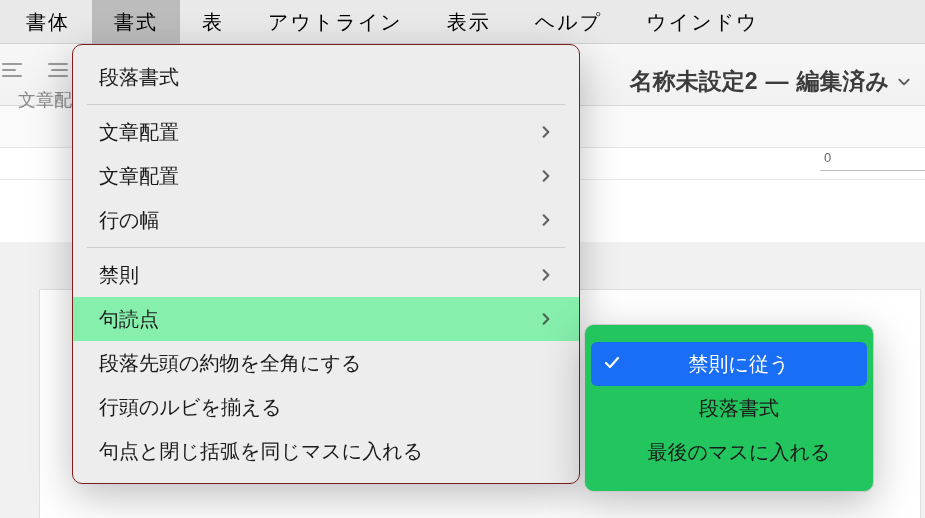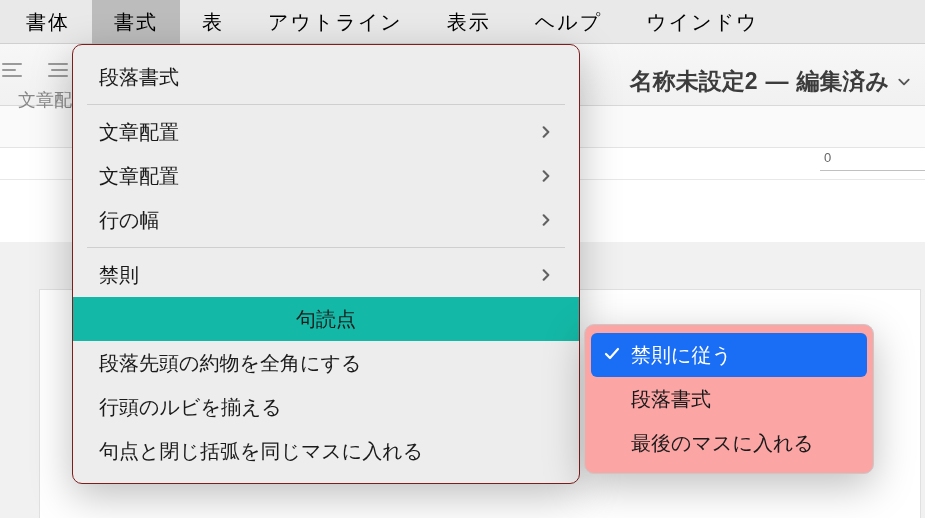--- a/index.html
+++ b/index.html
@@ -128,45 +128,45 @@
     padding: 0 26px;
     font-size: 20px;
     color: #1a1a1a;
     position: relative;
     cursor: default;
     display: flex;
     align-items: center;
     justify-content: space-between;
   }
   .dd-item.hover {
-    background: #14b8a6;
-    flex-direction: column;
+    background: #86efac;
   }
   .dd-sep {
     height: 1px;
     background: #cfcfcf;
     margin: 5px 14px;
   }
   .chev {
     width: 14px; height: 14px;
     opacity: .75;
   }
 
   
   .submenu {
     position: absolute;
     left: 584px;
     top: 324px;
     width: 290px;
-    background: #fca5a5;
+    background: #22c55e;
     border: 1px solid #c8c8c8;
     border-radius: 10px;
     box-shadow: 0 12px 40px rgba(0,0,0,.25);
-    padding: 8px 0;
+    padding: 17px 0;
     z-index: 11;
+    text-align: center;
   }
   .sub-item {
     height: 44px;
     line-height: 44px;
     padding: 0 20px 0 40px;
     font-size: 20px;
     color: #1a1a1a;
     position: relative;
     cursor: default;
     border-radius: 6px;

